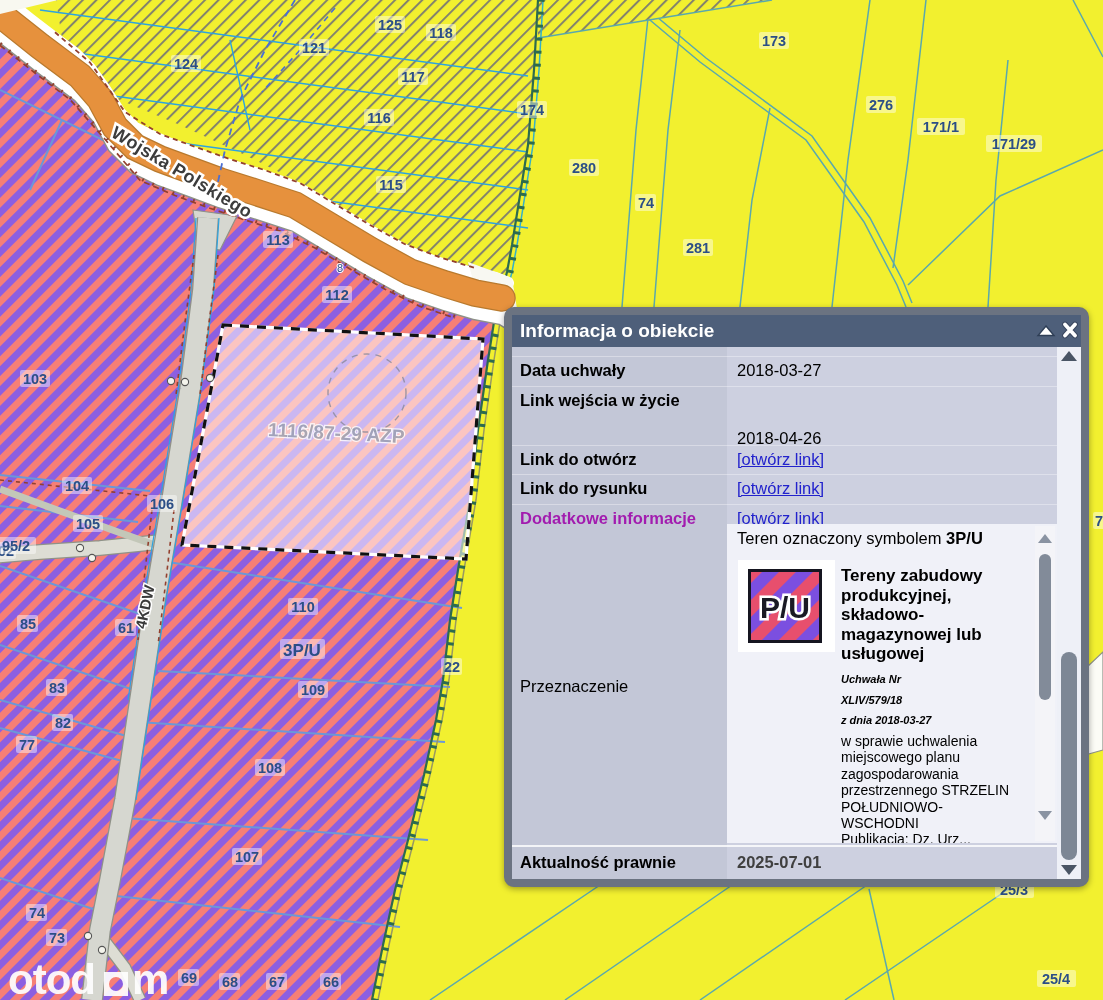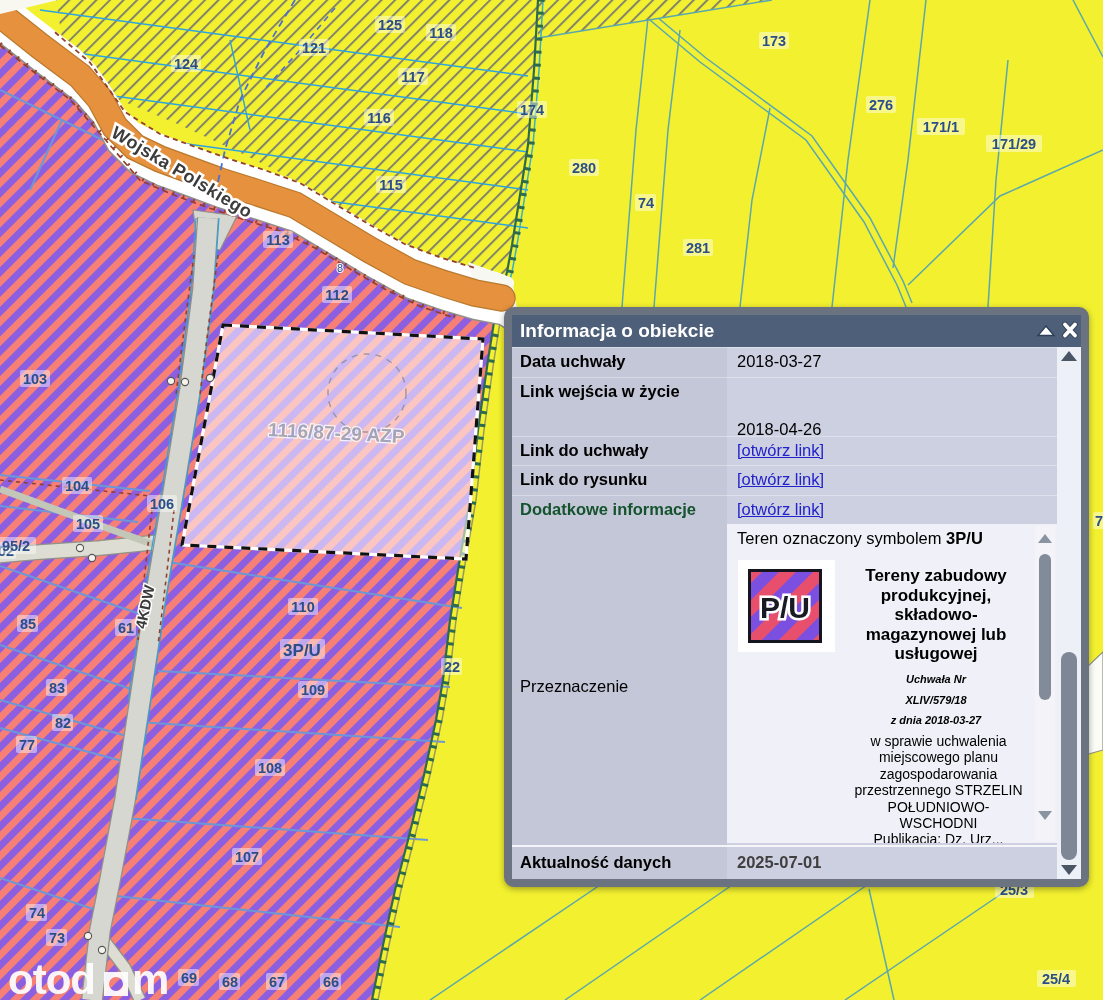--- a/index.html
+++ b/index.html
@@ -417,62 +417,62 @@
      <g stroke="#39455c" stroke-width="5.8" stroke-linecap="round" opacity="0.9">
           <path d="M30 5.5 L40 16.5 M40 5.5 L30 16.5"></path>
         </g>
      <g stroke="#ffffff" stroke-width="3.8" stroke-linecap="round">
           <path d="M30 5.5 L40 16.5 M40 5.5 L30 16.5"></path>
         </g>
    </svg>
  </div>
  <div style="position:absolute;left:8px;top:40px;right:8px;bottom:8px;background:#cdd0e0;overflow:hidden;">
    <div style="position:absolute;left:0;top:0;width:215px;bottom:0;background:#c3c7d7;"></div>
-   <div style="position:absolute;left:0;top:0;right:24px;height:177px;">
+   <div style="position:absolute;left:0;top:9px;right:24px;height:177px;">
 <div style="position:absolute;left:0;top:0px;width:100%;height:29.5px;border-top:1px solid rgba(255,255,255,0.35);">
       <div style="position:absolute;left:8px;top:4px;font-weight:bold;font-size:16.5px;color:#000;">Data uchwały</div>
       <div style="position:absolute;left:225px;top:4px;font-size:16.5px;color:#000;">2018-03-27</div>
         </div>
         <div style="position:absolute;left:0;top:29.5px;width:100%;height:29.5px;border-top:1px solid rgba(255,255,255,0.35);">
       <div style="position:absolute;left:8px;top:4px;font-weight:bold;font-size:16.5px;color:#000;">Link wejścia w życie</div>
       <div style="position:absolute;left:225px;top:4px;font-size:16.5px;color:#000;margin-top:38px;">2018-04-26</div>
         </div>
         <div style="position:absolute;left:0;top:88.5px;width:100%;height:29.5px;border-top:1px solid rgba(255,255,255,0.35);">
-      <div style="position:absolute;left:8px;top:4px;font-weight:bold;font-size:16.5px;color:#000;">Link do uchwały</div>
+      <div style="position:absolute;left:8px;top:4px;font-weight:bold;font-size:16.5px;color:#000;">Link do otwórz</div>
       <div style="position:absolute;left:225px;top:4px;font-size:16.5px;color:#2222cc;text-decoration:underline;">[otwórz link]</div>
         </div>
         <div style="position:absolute;left:0;top:118.0px;width:100%;height:29.5px;border-top:1px solid rgba(255,255,255,0.35);">
       <div style="position:absolute;left:8px;top:4px;font-weight:bold;font-size:16.5px;color:#000;">Link do rysunku</div>
       <div style="position:absolute;left:225px;top:4px;font-size:16.5px;color:#2222cc;text-decoration:underline;">[otwórz link]</div>
         </div>
         <div style="position:absolute;left:0;top:147.5px;width:100%;height:29.5px;border-top:1px solid rgba(255,255,255,0.35);">
-      <div style="position:absolute;left:8px;top:4px;font-weight:bold;font-size:16.5px;color:#14532d;">Dodatkowe informacje</div>
+      <div style="position:absolute;left:8px;top:4px;font-weight:bold;font-size:16.5px;color:#a21caf;">Dodatkowe informacje</div>
       <div style="position:absolute;left:225px;top:4px;font-size:16.5px;color:#2222cc;text-decoration:underline;">[otwórz link]</div>
         </div>
       </div>
-   <div style="position:absolute;left:215px;top:177px;width:330px;height:319px;background:#f0f1f8;overflow:hidden;text-align:center;">
+   <div style="position:absolute;left:215px;top:177px;width:330px;height:319px;background:#f0f1f8;overflow:hidden;">
      <div style="position:absolute;left:10px;top:5px;font-size:16.5px;color:#000;">Teren oznaczony symbolem <b>3P/U</b></div>
      <div style="position:absolute;left:11px;top:36px;width:97px;height:92px;background:#ffffff;"></div>
      <svg style="position:absolute;left:21px;top:45px" width="74" height="74" viewBox="0 0 74 74">
         <rect x="1.5" y="1.5" width="71" height="71" fill="url(#icopu)" stroke="#151520" stroke-width="3"></rect>
         <text x="37" y="49" text-anchor="middle" font-family="Liberation Sans, sans-serif" font-size="30" font-weight="bold" fill="#1a1a24" stroke="#ffffff" stroke-width="5" paint-order="stroke">P/U</text>
      </svg>
      <div style="position:absolute;left:114px;top:42px;width:190px;font-weight:bold;font-size:17px;line-height:19.6px;color:#000;">Tereny zabudowy produkcyjnej, składowo-magazynowej lub usługowej</div>
      <div style="position:absolute;left:114px;top:145px;width:190px;font-weight:bold;font-style:italic;font-size:11px;line-height:20.5px;color:#000;">Uchwała Nr<br>XLIV/579/18<br>z dnia 2018-03-27</div>
      <div style="position:absolute;left:114px;top:209px;width:195px;font-size:14px;line-height:16.4px;color:#000;">w sprawie uchwalenia miejscowego planu zagospodarowania przestrzennego STRZELIN POŁUDNIOWO-<br>WSCHODNI<br>Publikacja: Dz. Urz...</div>
      <div style="position:absolute;right:2px;top:2px;width:20px;bottom:2px;background:#f4f4f8;"></div>
      <svg style="position:absolute;right:4px;top:8px" width="16" height="300" viewBox="0 0 16 300">
        <polygon points="8,2 15,11 1,11" fill="#8a93a2"></polygon>
        <rect x="2" y="22" width="12" height="146" rx="6" fill="#828b99"></rect>
        <polygon points="8,288 15,279 1,279" fill="#8a93a2"></polygon>
      </svg>
    </div>
    <div style="position:absolute;left:8px;top:330px;font-weight:normal;font-size:16.5px;color:#000;">Przeznaczenie</div>
    <div style="position:absolute;left:0;top:498px;width:100%;height:34px;border-top:2px solid rgba(255,255,255,0.8);">
-      <div style="position:absolute;left:8px;top:6px;font-weight:bold;font-size:16.5px;color:#000;">Aktualność danych</div>
+      <div style="position:absolute;left:8px;top:6px;font-weight:bold;font-size:16.5px;color:#000;">Aktualność prawnie</div>
       <div style="position:absolute;left:225px;top:6px;font-size:16.5px;color:#404040;font-weight:bold;">2025-07-01</div>
    </div>
    <div style="position:absolute;right:0;top:0;width:24px;bottom:0;background:#eef0f7;"></div>
    <svg style="position:absolute;right:2px;top:2px" width="20" height="528" viewBox="0 0 20 528">
      <polygon points="10,2 18,12 2,12" fill="#4a5565"></polygon>
      <rect x="2" y="303" width="16" height="208" rx="8" fill="#7d8795"></rect>
      <polygon points="10,526 18,516 2,516" fill="#4a5565"></polygon>
    </svg>
  </div>
 </div>

